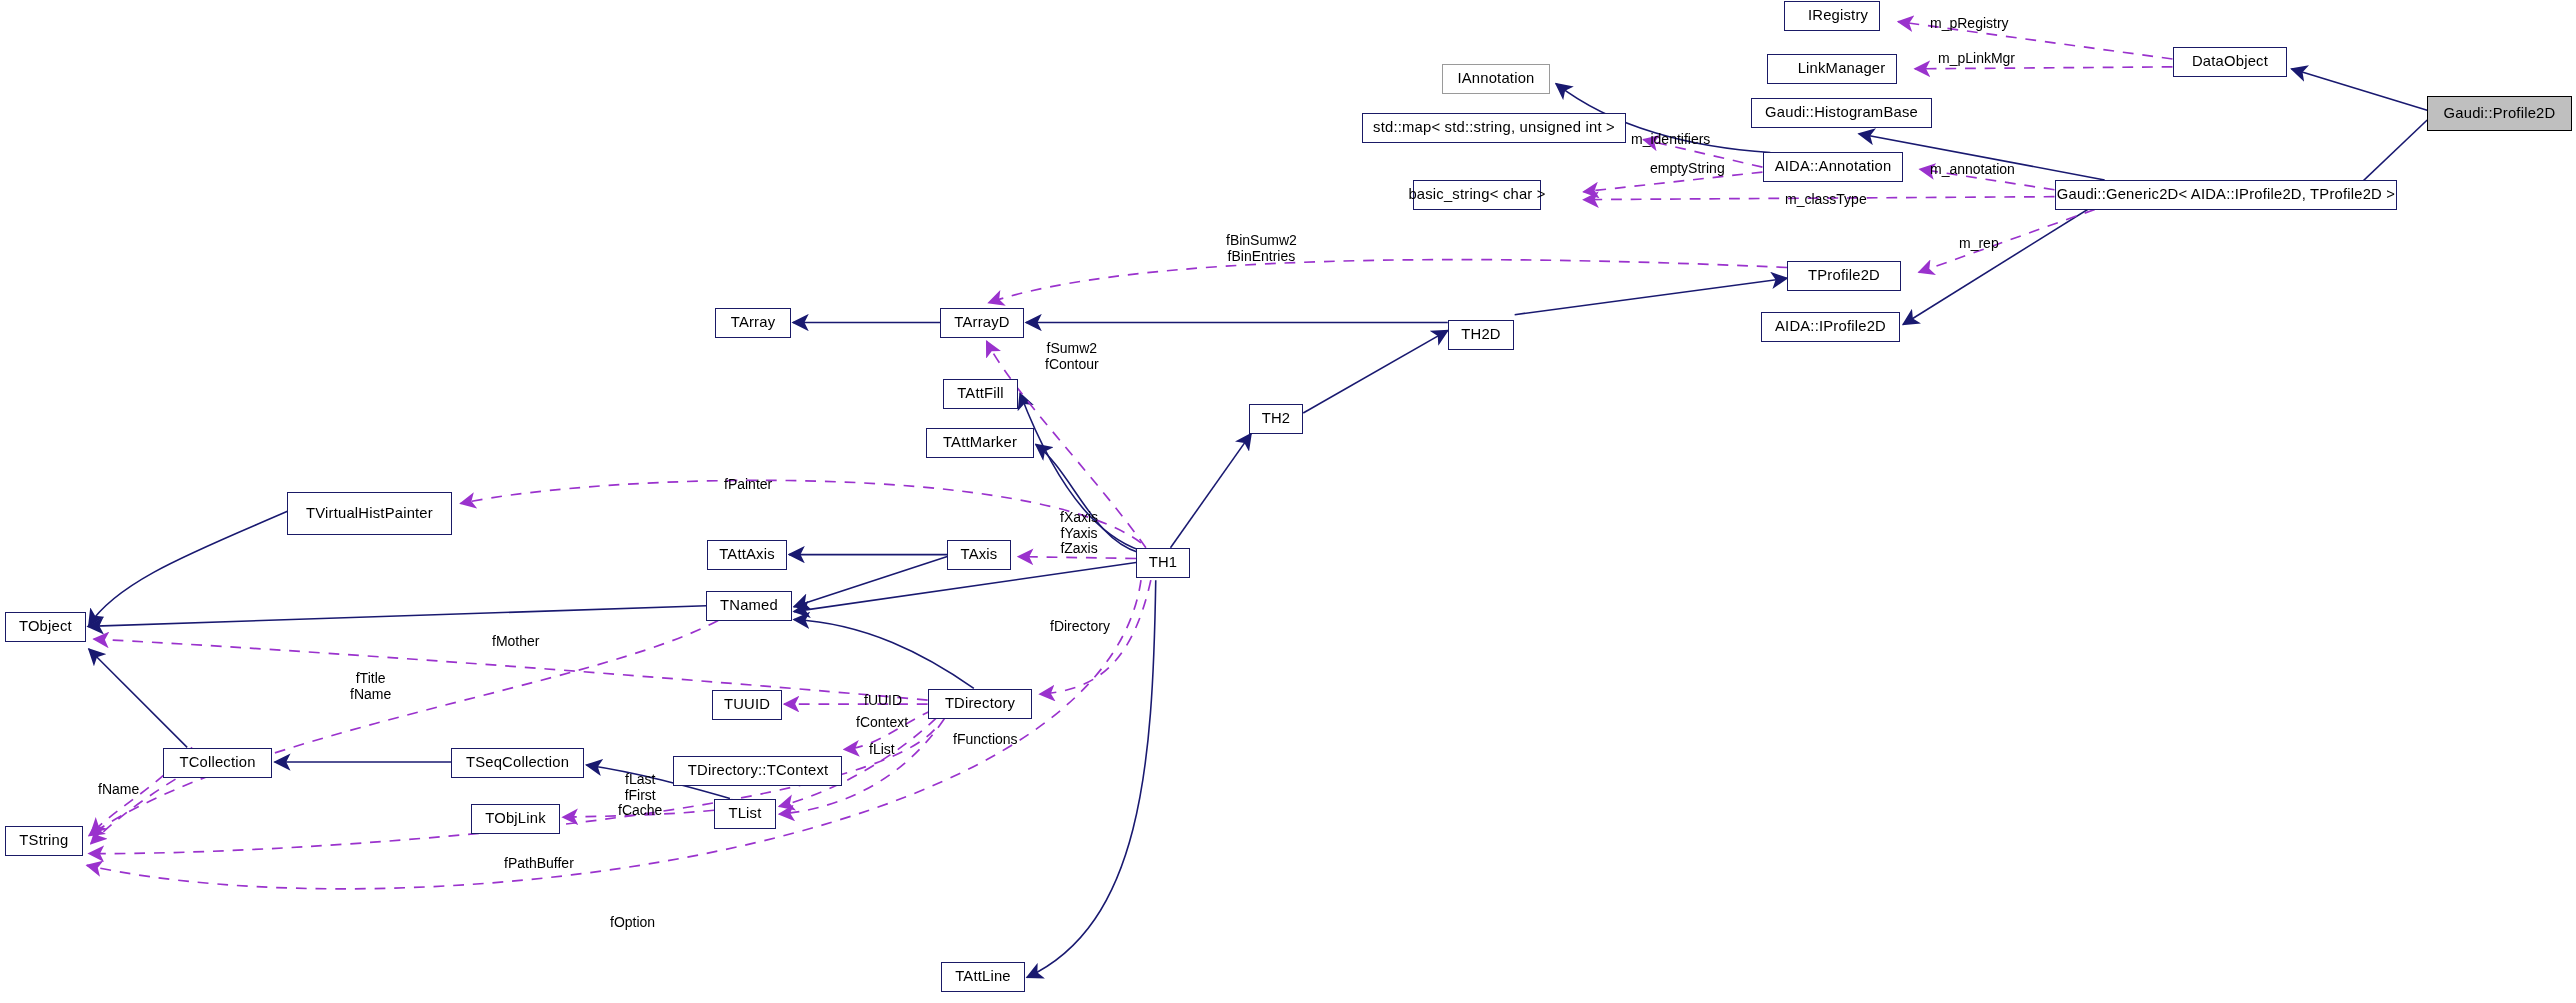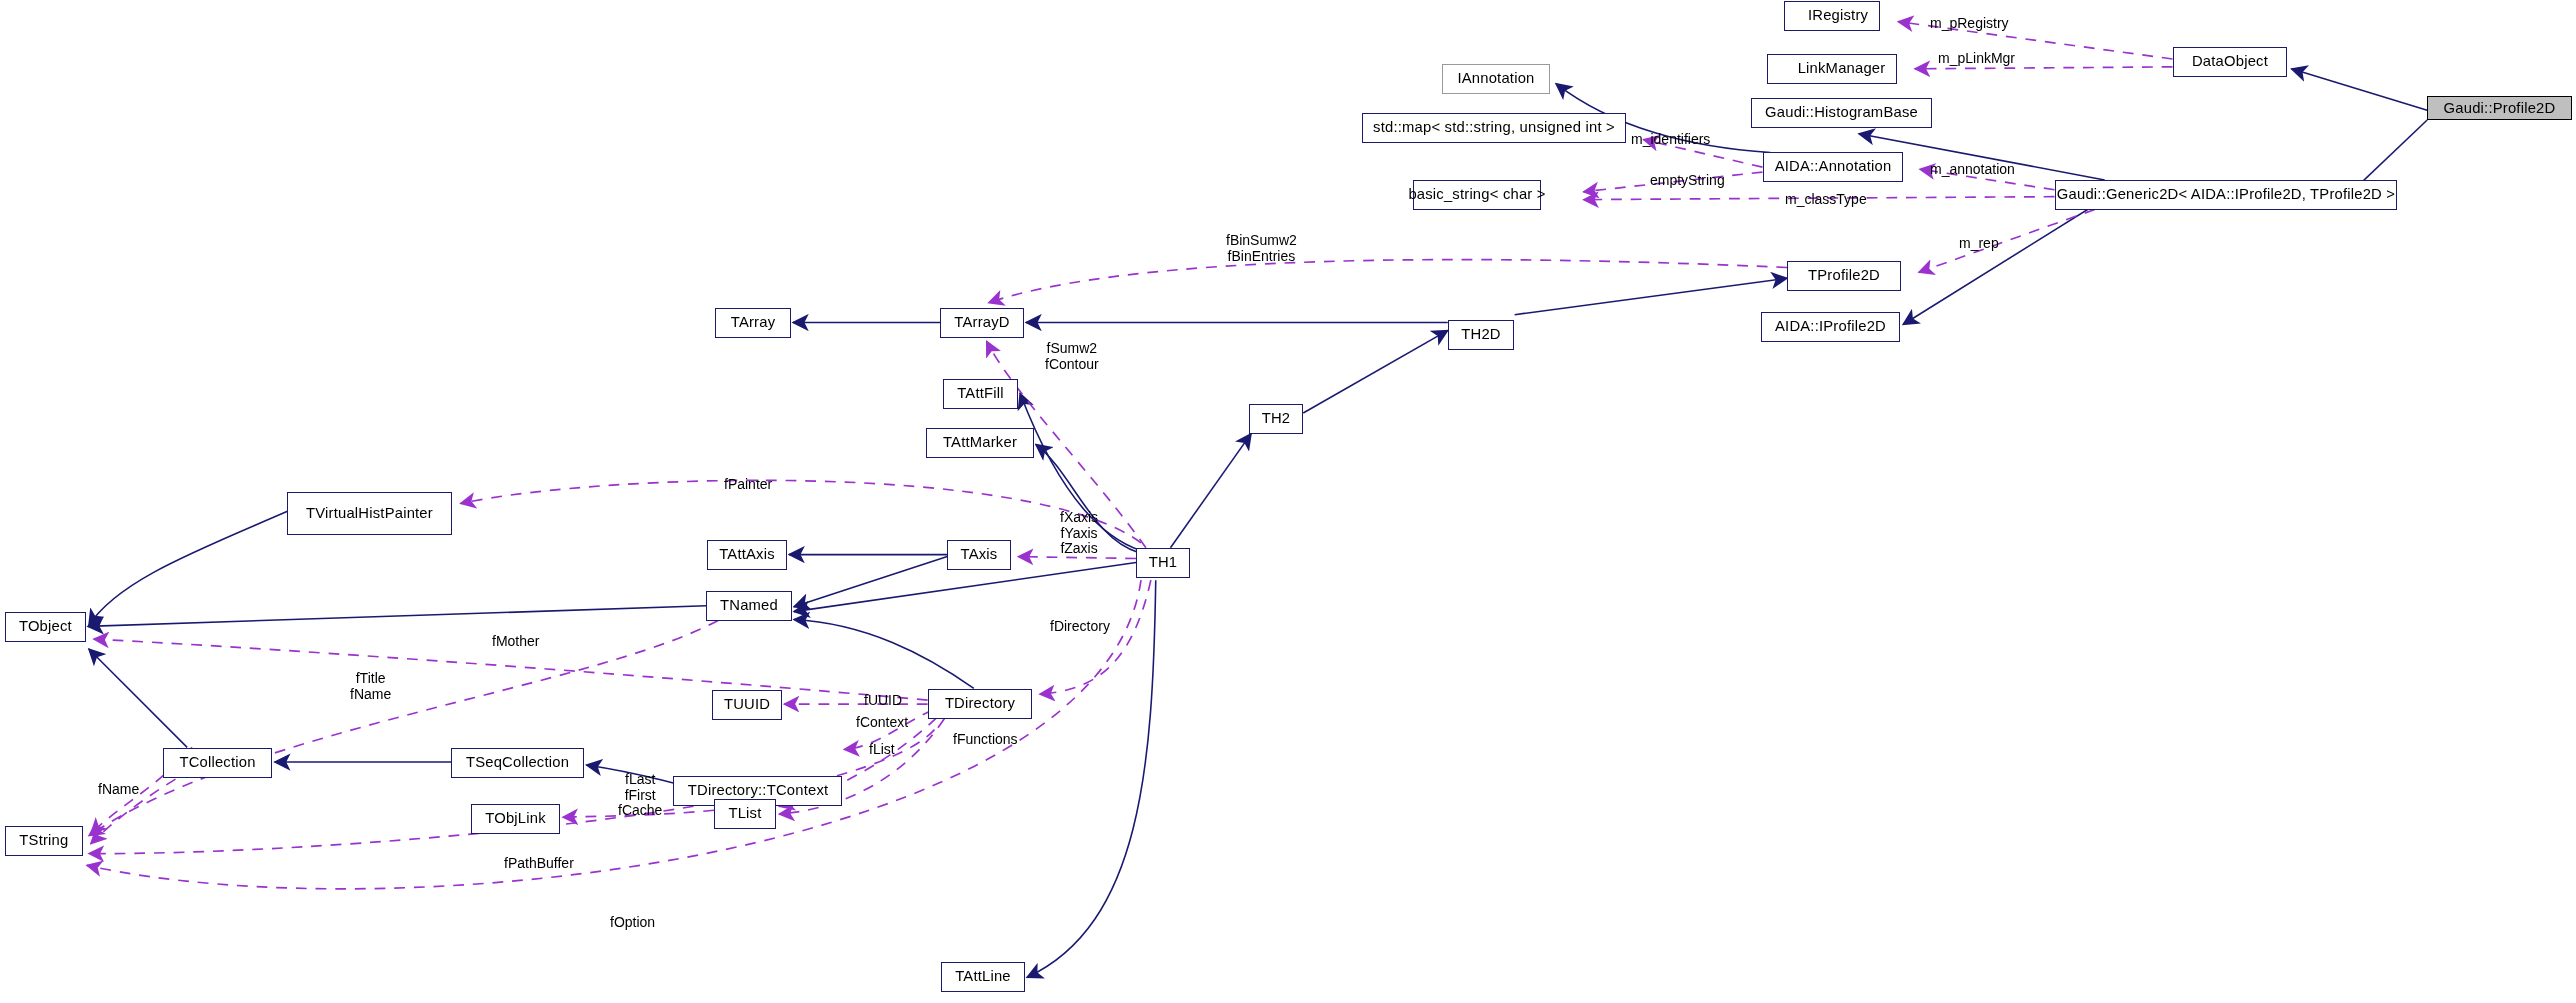--- a/index.html
+++ b/index.html
@@ -144,21 +144,21 @@
       <path d="M1160,590 C1120,870 400,950 88,880" marker-end="url(#use)"></path>
 
       <path d="M230,762 C180,790 130,820 92,858" marker-end="url(#use)"></path>
     </g>
   </svg>
 
   <div id="nodes-host">
       <div class="node" style="left: 1784px; top: 1px; width: 96px; height: 29.5px; padding-left: 19px;">IRegistry</div>
       <div class="node" style="left: 1767px; top: 54px; width: 130px; height: 29.5px; padding-left: 26px;">LinkManager</div>
       <div class="node" style="left: 2173px; top: 47px; width: 114px; height: 29.5px;">DataObject</div>
-      <div class="node highlight" style="left: 2427px; top: 96px; width: 145px; height: 24px; text-align: right;">Gaudi::Profile2D</div>
+      <div class="node highlight" style="left: 2427px; top: 96px; width: 145px; height: 35px; text-align: right;">Gaudi::Profile2D</div>
       <div class="node gray-border" style="left: 1442px; top: 64px; width: 108px; height: 29.5px;">IAnnotation</div>
       <div class="node" style="left: 1751px; top: 98px; width: 181px; height: 29.5px;">Gaudi::HistogramBase</div>
       <div class="node" style="left: 1362px; top: 113px; width: 264px; height: 29.5px;">std::map&lt; std::string, unsigned int &gt;</div>
       <div class="node" style="left: 1763px; top: 152px; width: 140px; height: 29.5px;">AIDA::Annotation</div>
       <div class="node" style="left: 1413px; top: 180px; width: 128px; height: 29.5px;">basic_string&lt; char &gt;</div>
       <div class="node" style="left: 2055px; top: 180px; width: 342px; height: 29.5px;">Gaudi::Generic2D&lt; AIDA::IProfile2D, TProfile2D &gt;</div>
       <div class="node" style="left: 1787px; top: 261px; width: 114px; height: 29.5px;">TProfile2D</div>
       <div class="node" style="left: 1761px; top: 312px; width: 139px; height: 29.5px;">AIDA::IProfile2D</div>
       <div class="node" style="left: 715px; top: 308px; width: 76px; height: 29.5px;">TArray</div>
       <div class="node" style="left: 940px; top: 308px; width: 84px; height: 29.5px;">TArrayD</div>
@@ -169,31 +169,31 @@
       <div class="node" style="left: 287px; top: 492px; width: 165px; height: 43px;">TVirtualHistPainter</div>
       <div class="node" style="left: 707px; top: 540px; width: 80px; height: 29.5px;">TAttAxis</div>
       <div class="node" style="left: 947px; top: 540px; width: 64px; height: 29.5px;">TAxis</div>
       <div class="node" style="left: 1136px; top: 548px; width: 54px; height: 29.5px;">TH1</div>
       <div class="node" style="left: 4.9px; top: 612px; width: 81px; height: 29.5px;">TObject</div>
       <div class="node" style="left: 706px; top: 591px; width: 86px; height: 29.5px;">TNamed</div>
       <div class="node" style="left: 712px; top: 690px; width: 70px; height: 29.5px;">TUUID</div>
       <div class="node" style="left: 928px; top: 689px; width: 104px; height: 29.5px;">TDirectory</div>
       <div class="node" style="left: 163px; top: 748px; width: 109px; height: 29.5px;">TCollection</div>
       <div class="node" style="left: 451px; top: 748px; width: 133px; height: 29.5px;">TSeqCollection</div>
-      <div class="node" style="left: 673px; top: 776px; width: 169px; height: 29.5px; padding-left: 8px;">TDirectory::TContext</div>
+      <div class="node" style="left: 673px; top: 756px; width: 169px; height: 29.5px; padding-left: 8px;">TDirectory::TContext</div>
       <div class="node" style="left: 471px; top: 804px; width: 89px; height: 29.5px;">TObjLink</div>
       <div class="node" style="left: 714px; top: 799px; width: 62px; height: 29.5px;">TList</div>
       <div class="node" style="left: 4.9px; top: 826px; width: 78px; height: 29.5px;">TString</div>
       <div class="node" style="left: 941px; top: 962px; width: 84px; height: 29.5px;">TAttLine</div>
     </div>
   <div id="labels-host">
       <div class="edge-label" style="left: 1930px; top: 15.7px;">m_pRegistry</div>
       <div class="edge-label" style="left: 1938px; top: 51px;">m_pLinkMgr</div>
       <div class="edge-label" style="left: 1631px; top: 132px;">m_identifiers</div>
-      <div class="edge-label" style="left: 1650px; top: 161px; margin-top: 12px;">emptyString</div>
+      <div class="edge-label" style="left: 1650px; top: 161px;">emptyString</div>
       <div class="edge-label" style="left: 1930px; top: 162px;">m_annotation</div>
       <div class="edge-label" style="left: 1785px; top: 192px;">m_classType</div>
       <div class="edge-label" style="left: 1959px; top: 236px;">m_rep</div>
       <div class="edge-label" style="left: 1226px; top: 233px;">fBinSumw2<br>fBinEntries</div>
       <div class="edge-label" style="left: 1045px; top: 341px;">fSumw2<br>fContour</div>
       <div class="edge-label" style="left: 724px; top: 477px;">fPainter</div>
       <div class="edge-label" style="left: 1060px; top: 510px;">fXaxis<br>fYaxis<br>fZaxis</div>
       <div class="edge-label" style="left: 1050px; top: 619px;">fDirectory</div>
       <div class="edge-label" style="left: 492px; top: 634px;">fMother</div>
       <div class="edge-label" style="left: 350px; top: 671px;">fTitle<br>fName</div>

